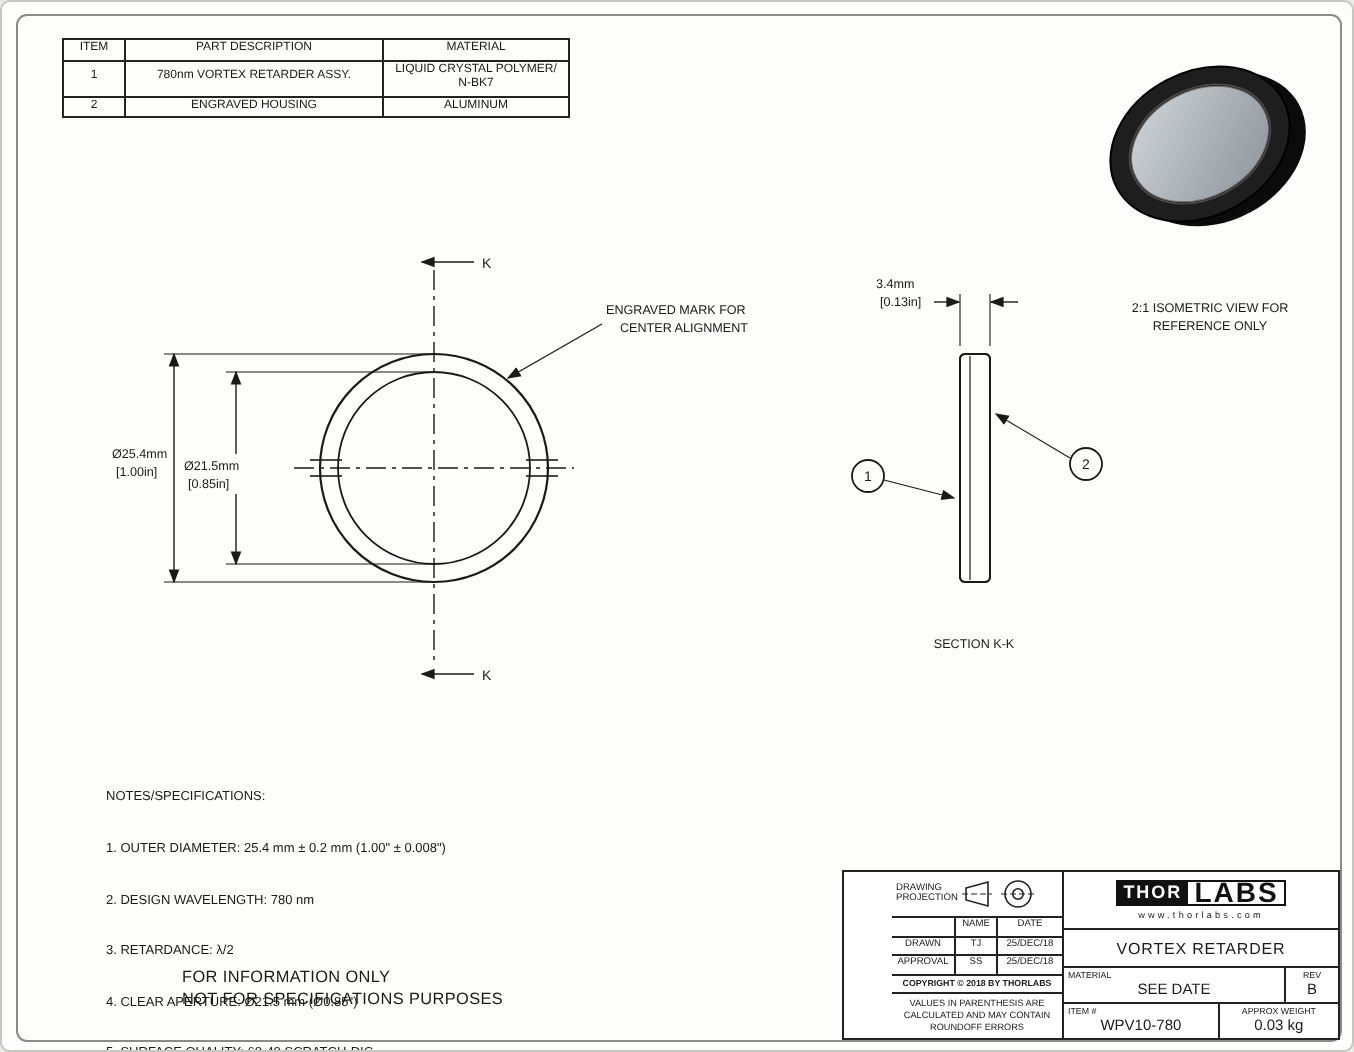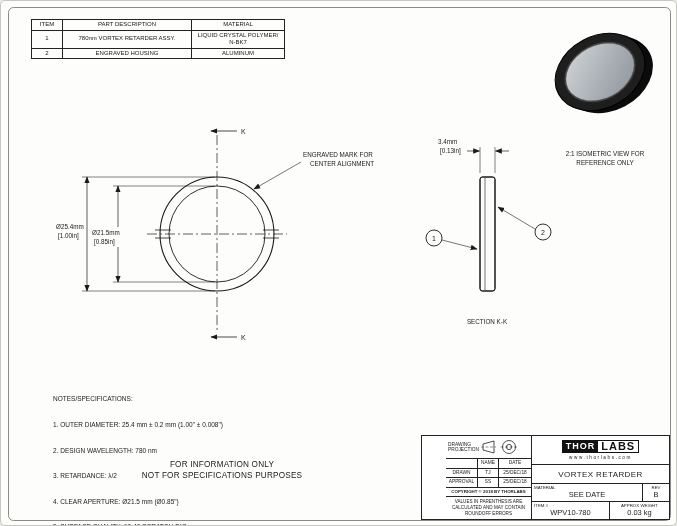--- a/index.html
+++ b/index.html
@@ -18,42 +18,42 @@
   .parts-table{position:absolute;left:30px;top:18px;border-collapse:collapse;
     font-size:6px;line-height:1.25;text-align:center;background:#fdfdfb;}
   .parts-table th,.parts-table td{border:1px solid #222;padding:1px 3px;font-weight:normal;}
   .col-item{width:24px;} .col-desc{width:122px;} .col-mat{width:86px;}
 
   
   .notes{position:absolute;left:52px;top:377px;font-size:6.5px;line-height:8.5px;white-space:pre;}
   .notes-title{margin-bottom:0.5px;}
 
   
-  .disclaimer{position:absolute;left:90px;top:458px;width:262px;text-align:center;
+  .disclaimer{position:absolute;left:90px;top:482px;width:262px;
     font-size:8.2px;line-height:11px;letter-spacing:0.2px;}
 
   
   .title-block{position:absolute;left:420px;top:434px;width:249px;height:85px;
     border:1px solid #222;background:#fff;display:flex;box-sizing:border-box;padding-left:24px;}
   .tb-left{width:86px;border-right:1px solid #222;display:flex;flex-direction:column;box-sizing:border-box;}
   .tb-proj{height:22px;border-bottom:1px solid #222;display:flex;align-items:center;padding:0 1px;gap:1px;}
   .tb-proj-label{font-size:4.8px;line-height:5.4px;padding-left:1px;}
   .tb-names{display:grid;grid-template-columns:32px 21px auto;font-size:4.8px;text-align:center;}
   .tb-names>div{border-bottom:1px solid #222;border-right:1px solid #222;height:8.6px;line-height:8.6px;overflow:hidden;}
   .tb-names>div.last{border-right:none;}
   .tb-copy{height:8px;border-bottom:1px solid #222;text-align:center;font-size:4.4px;
     font-weight:bold;line-height:8px;}
   .tb-values{flex:1;display:flex;align-items:center;justify-content:center;text-align:center;
     font-size:4.6px;line-height:6px;padding:1px 5px;}
   .tb-right{flex:1;display:flex;flex-direction:column;box-sizing:border-box;}
   .tb-logo{height:28px;border-bottom:1px solid #222;display:flex;flex-direction:column;
     align-items:center;justify-content:center;}
   .logo{display:flex;border:1px solid #111;line-height:11px;}
   .logo-thor{background:#111;color:#fff;font-weight:bold;font-size:9px;padding:0 3px;letter-spacing:1px;}
-  .logo-labs{color:#111;font-weight:bold;font-size:11px;padding:0 3px;letter-spacing:1px;}
+  .logo-labs{color:#111;font-weight:bold;font-size:14px;padding:0 3px;letter-spacing:1px;}
   .website{font-size:4.6px;letter-spacing:1.6px;margin-top:1.5px;}
   .tb-title{height:18px;border-bottom:1px solid #222;display:flex;align-items:center;
     justify-content:center;font-size:8px;letter-spacing:0.4px;text-align:center;}
   .tb-material{height:17px;border-bottom:1px solid #222;display:flex;}
   .tb-mat-main{flex:1;position:relative;border-right:1px solid #222;}
   .tb-rev{width:26px;text-align:center;position:relative;}
   .tiny-lbl{position:absolute;top:1px;left:2px;font-size:4.4px;}
   .tiny-lbl.center{left:0;right:0;text-align:center;}
   .cell-val{position:absolute;left:0;right:0;bottom:2px;text-align:center;font-size:7.5px;}
   .tb-bottom{flex:1;display:flex;justify-content:space-between;}

